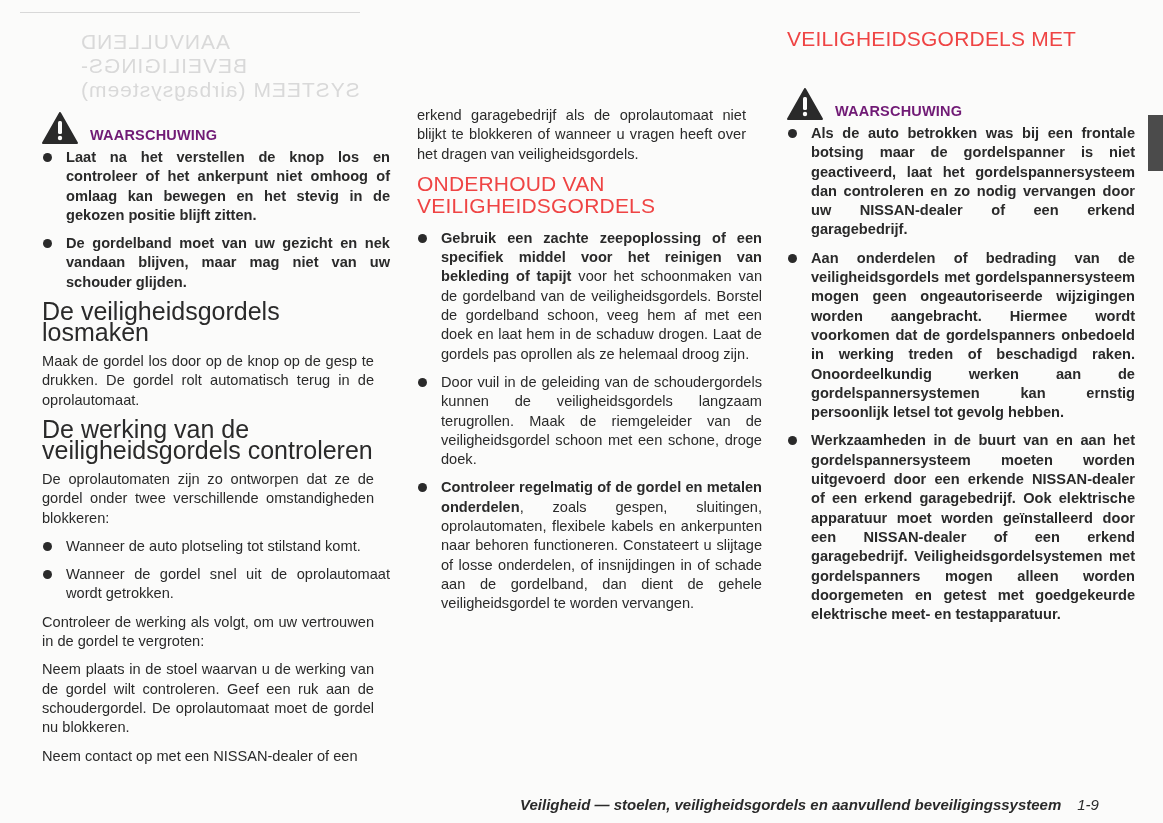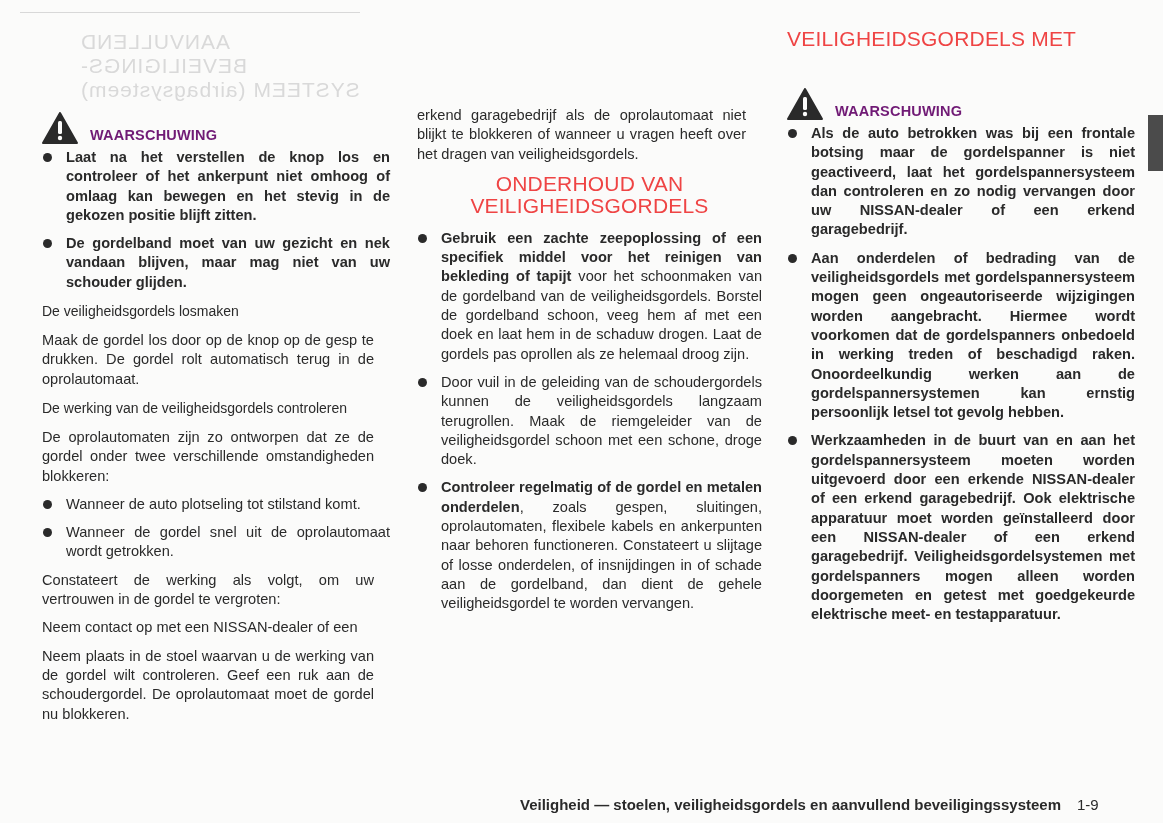--- a/index.html
+++ b/index.html
@@ -23,25 +23,25 @@
   .col3 { left: 787px; width: 348px; }
 
   .warn-head { display: flex; align-items: flex-end; height: 34px; margin-bottom: 4px; }
   .warn-icon { width: 36px; height: 32px; margin-right: 12px; flex: none; }
   .warn-label { font-weight: bold; font-size: 14.5px; letter-spacing: 0.2px; color: #701a75; padding-bottom: 1px; }
 
   .bul { position: relative; padding-left: 24px; font-size: 14.6px; line-height: 19.3px; text-align: justify; margin-bottom: 9px; }
   .bul .dot { position: absolute; left: 1px; top: 5px; width: 9px; height: 9px; border-radius: 50%; background: #2a2a2a; }
   .bold { font-weight: bold; }
   p.par { margin: 0 16px 9px 0; font-size: 14.6px; line-height: 19.3px; text-align: justify; }
-  h2.sub { font-weight: normal; font-size: 14px; line-height: 21px; margin: 4px 0 9px 0; color: #2a2a2a; }
+  h2.sub { font-weight: normal; font-size: 25px; line-height: 21px; margin: 4px 0 9px 0; color: #2a2a2a; }
   h1.big { font-weight: normal; font-size: 21px; line-height: 22px; margin: 0 0 12px 0; color: #ef4444; letter-spacing: 0.2px; }
 
   .thumb-tab { position: absolute; left: 1148px; top: 115px; width: 15px; height: 56px; background: #4b4b4b; }
-  .footer { position: absolute; top: 796px; left: 520px; font-size: 15px; font-weight: bold; color: #2a2a2a; white-space: nowrap; }
+  .footer { position: absolute; top: 796px; left: 520px; font-size: 15px; font-weight: bold; color: #2a2a2a; white-space: nowrap; font-style: italic; }
   .footer .pg { font-weight: normal; margin-left: 16px; }
 </style>
 </head>
 <body>
 
 <div class="page">
   <div class="top-rule"></div>
   <div class="ghost">
     <div>AANVULLEND BEVEILIGINGS-</div>
     <div>SYSTEEM (airbagsysteem)</div>
@@ -59,28 +59,28 @@
     <div class="bul bold"><span class="dot"></span><span>Laat na het verstellen de knop los en controleer of het ankerpunt niet omhoog of omlaag kan bewegen en het stevig in de gekozen positie blijft zitten.</span></div>
     <div class="bul bold"><span class="dot"></span><span>De gordelband moet van uw gezicht en nek vandaan blijven, maar mag niet van uw schouder glijden.</span></div>
 
     <h2 class="sub">De veiligheidsgordels losmaken</h2>
     <p class="par">Maak de gordel los door op de knop op de gesp te drukken. De gordel rolt automatisch terug in de oprolautomaat.</p>
 
     <h2 class="sub">De werking van de veiligheidsgordels controleren</h2>
     <p class="par">De oprolautomaten zijn zo ontworpen dat ze de gordel onder twee verschillende omstandigheden blokkeren:</p>
     <div class="bul"><span class="dot"></span><span>Wanneer de auto plotseling tot stilstand komt.</span></div>
     <div class="bul"><span class="dot"></span><span>Wanneer de gordel snel uit de oprolautomaat wordt getrokken.</span></div>
-    <p class="par">Constateert de werking als volgt, om uw vertrouwen in de gordel te vergroten:</p>
+    <p class="par">Controleer de werking als volgt, om uw vertrouwen in de gordel te vergroten:</p>
+    <p class="par">Neem plaats in de stoel waarvan u de werking van de gordel wilt controleren. Geef een ruk aan de schoudergordel. De oprolautomaat moet de gordel nu blokkeren.</p>
     <p class="par">Neem contact op met een NISSAN-dealer of een</p>
-    <p class="par">Neem plaats in de stoel waarvan u de werking van de gordel wilt controleren. Geef een ruk aan de schoudergordel. De oprolautomaat moet de gordel nu blokkeren.</p>
   </div>
 
   <div class="col col2" style="top:106px;">
     <p class="par">erkend garagebedrijf als de oprolautomaat niet blijkt te blokkeren of wanneer u vragen heeft over het dragen van veiligheidsgordels.</p>
-    <h1 class="big" style="margin-top:8px;text-align:center;">ONDERHOUD VAN VEILIGHEIDSGORDELS</h1>
+    <h1 class="big" style="margin-top:8px;">ONDERHOUD VAN VEILIGHEIDSGORDELS</h1>
     <div class="bul"><span class="dot"></span><span class="bold">Gebruik een zachte zeepoplossing of een specifiek middel voor het reinigen van bekleding of tapijt</span><span> voor het schoonmaken van de gordelband van de veiligheidsgordels. Borstel de gordelband schoon, veeg hem af met een doek en laat hem in de schaduw drogen. Laat de gordels pas oprollen als ze helemaal droog zijn.</span></div>
     <div class="bul"><span class="dot"></span><span>Door vuil in de geleiding van de schoudergordels kunnen de veiligheidsgordels langzaam terugrollen. Maak de riemgeleider van de veiligheidsgordel schoon met een schone, droge doek.</span></div>
     <div class="bul"><span class="dot"></span><span class="bold">Controleer regelmatig of de gordel en metalen onderdelen</span><span>, zoals gespen, sluitingen, oprolautomaten, flexibele kabels en ankerpunten naar behoren functioneren. Constateert u slijtage of losse onderdelen, of insnijdingen in of schade aan de gordelband, dan dient de gehele veiligheidsgordel te worden vervangen.</span></div>
   </div>
 
   <div class="col col3" style="top:28px;">
     <h1 class="big" style="margin-bottom:36px;">
       <div>VEILIGHEIDSGORDELS MET</div>
     </h1>
     <div class="warn-head">

